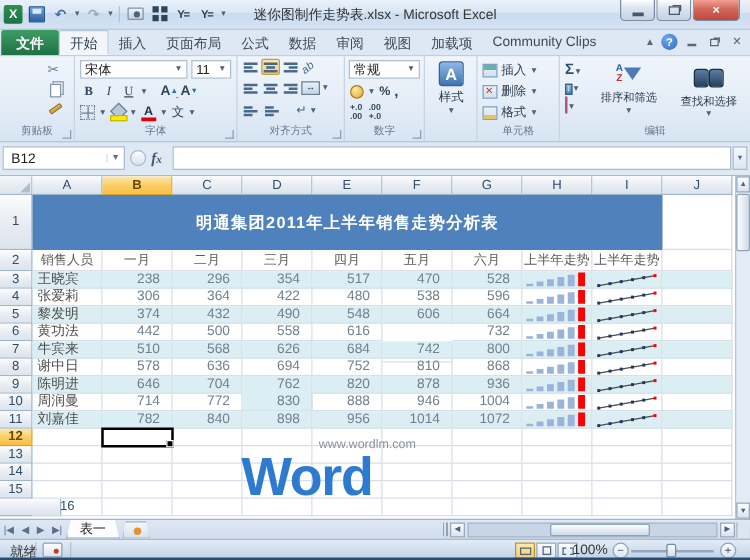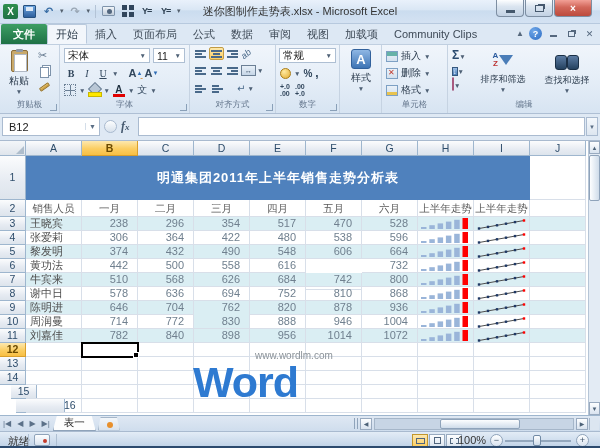--- a/index.html
+++ b/index.html
@@ -289,25 +289,20 @@
       </span>
     <span class="mini-winbtn">
         <span class="mini-rest"></span>
       </span>
     <span class="mini-winbtn">✕</span>
   </div>
 
   <div id="ribbon" class="abs">
 
     <div class="grp" style="left:0;width:60px">
-      <div class="paste-btn">
-        <div class="clip-ic"></div>
-        <div class="btn-lbl">粘贴</div>
-        <div class="ddv">▼</div>
-      </div>
       <div class="clip-col">
         <span class="scissors">✂</span>
         <span class="copy-ic"></span>
         <span class="brush-ic"></span>
       </div>
       <div class="grp-lbl">剪贴板</div>
       <div class="dlg"></div>
     </div>
 
     <div class="grp" style="left:60px;width:130px">
@@ -507,22 +502,22 @@
       <div class="hdrcell" style="left: 0px; top: 104px; width: 26px; height: 14px; line-height: 13px;">5</div>
       <div class="hdrcell" style="left: 0px; top: 118px; width: 26px; height: 14px; line-height: 13px;">6</div>
       <div class="hdrcell" style="left: 0px; top: 132px; width: 26px; height: 14px; line-height: 13px;">7</div>
       <div class="hdrcell" style="left: 0px; top: 146px; width: 26px; height: 14px; line-height: 13px;">8</div>
       <div class="hdrcell" style="left: 0px; top: 160px; width: 26px; height: 14px; line-height: 13px;">9</div>
       <div class="hdrcell" style="left: 0px; top: 174px; width: 26px; height: 14px; line-height: 13px;">10</div>
       <div class="hdrcell" style="left: 0px; top: 188px; width: 26px; height: 14px; line-height: 13px;">11</div>
       <div class="hdrcell sel" style="left: 0px; top: 202px; width: 26px; height: 14px; line-height: 13px;">12</div>
       <div class="hdrcell" style="left: 0px; top: 216px; width: 26px; height: 14px; line-height: 13px;">13</div>
       <div class="hdrcell" style="left: 0px; top: 230px; width: 26px; height: 14px; line-height: 13px;">14</div>
-      <div class="hdrcell" style="left: 0px; top: 244px; width: 26px; height: 14px; line-height: 13px; margin-left: 11px;">15</div>
-      <div class="hdrcell" style="left: 16px; top: 258px; width: 26px; height: 14px; line-height: 13px; padding-left: 48px;">16</div>
+      <div class="hdrcell" style="left: 0px; top: 244px; width: 26px; height: 14px; line-height: 13px;">15</div>
+      <div class="hdrcell" style="left: 0px; top: 258px; width: 26px; height: 14px; line-height: 13px; padding-left: 48px;">16</div>
       <div class="" id="banner" style="left: 26px; top: 15px; width: 504px; height: 44px;">明通集团2011年上半年销售走势分析表</div>
       <div class="cell" style="left: 530px; top: 15px; width: 56px; height: 44px;"></div>
       <div class="cell h2" style="left: 26px; top: 59px; width: 56px; height: 17px;">销售人员</div>
       <div class="cell h2" style="left: 82px; top: 59px; width: 56px; height: 17px;">一月</div>
       <div class="cell h2" style="left: 138px; top: 59px; width: 56px; height: 17px;">二月</div>
       <div class="cell h2" style="left: 194px; top: 59px; width: 56px; height: 17px;">三月</div>
       <div class="cell h2" style="left: 250px; top: 59px; width: 56px; height: 17px;">四月</div>
       <div class="cell h2" style="left: 306px; top: 59px; width: 56px; height: 17px;">五月</div>
       <div class="cell h2" style="left: 362px; top: 59px; width: 56px; height: 17px;">六月</div>
       <div class="cell h2" style="left: 418px; top: 59px; width: 56px; height: 17px;">上半年走势</div>

